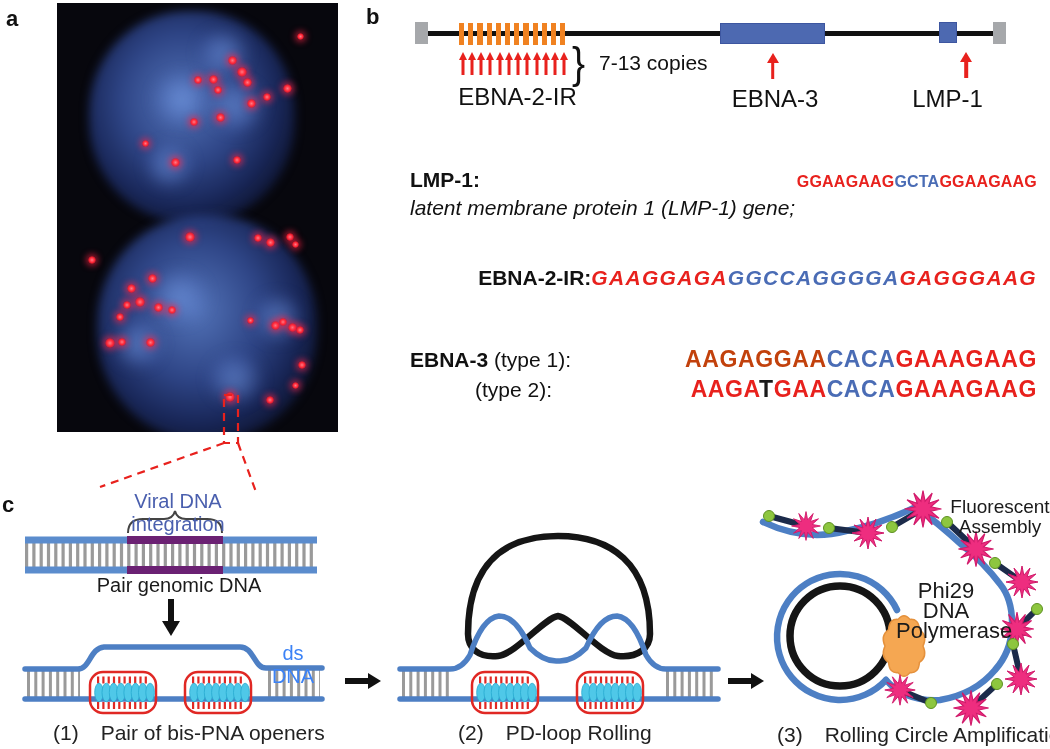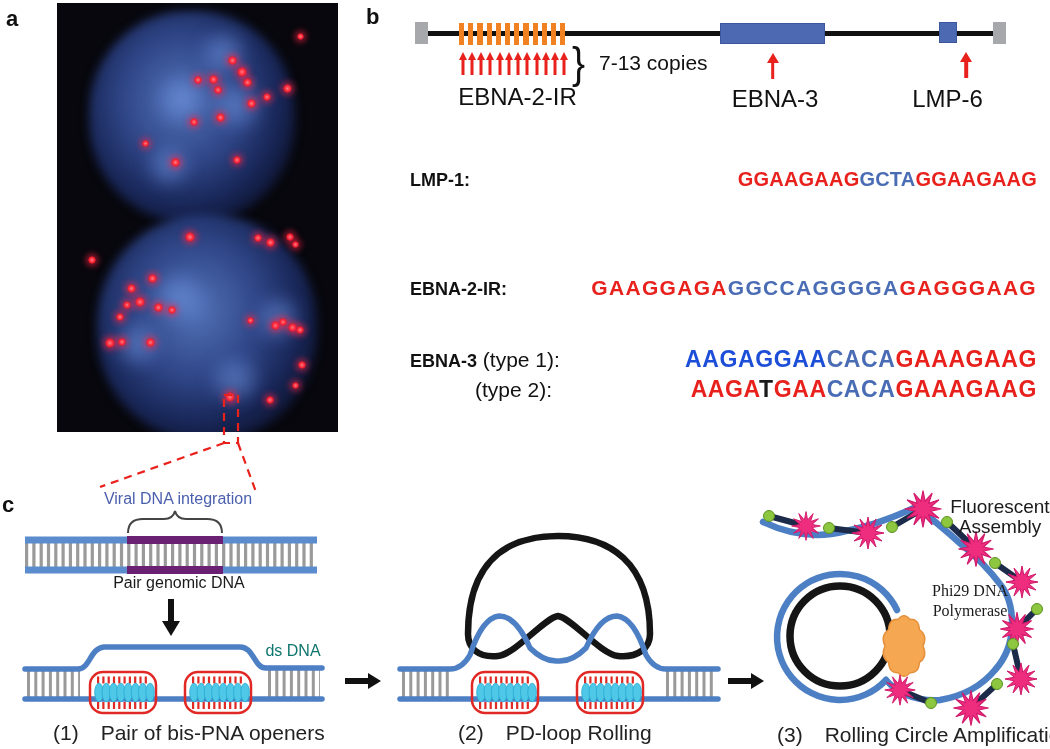--- a/index.html
+++ b/index.html
@@ -29,30 +29,30 @@
       border-left:4.5px solid transparent;border-right:4.5px solid transparent;border-bottom:8px solid #e8211d;}
   .up-arrow::after{content:"";position:absolute;left:50%;transform:translateX(-50%);top:7px;width:3px;height:16px;background:#e8211d;}
   .up-arrow.lg{width:13px;height:27px;}
   .up-arrow.lg::before{border-left:6px solid transparent;border-right:6px solid transparent;border-bottom:10px solid #e8211d;}
   .up-arrow.lg::after{top:9px;width:3.6px;height:17px;}
   .brace-char{font-size:46px;font-weight:400;color:#111;transform:scaleX(.85) scaleY(.95);transform-origin:left center;line-height:1;}
   .copies-label{font-size:21px;color:#111;}
 
   
   .seq-row{position:absolute;left:410px;width:627px;display:flex;justify-content:space-between;align-items:baseline;white-space:pre;}
-  .seq-label{font-size:18px;font-weight:700;color:#111;}
+  .seq-label{font-size:21px;font-weight:700;color:#111;}
   .seq-label-normal{font-size:21px;font-weight:400;color:#111;}
   .seq{font-weight:700;}
-  .seq-lmp{font-size:20px;letter-spacing:.2px;}
-  .seq-e2{font-size:21px;letter-spacing:1.3px;}
+  .seq-lmp{font-size:16px;letter-spacing:.2px;}
+  .seq-e2{font-size:21px;letter-spacing:1.3px;font-style:italic;}
   .seq-e3{font-size:23px;letter-spacing:.6px;}
   .seq-desc{position:absolute;left:410px;font-size:21px;font-style:italic;color:#111;white-space:pre;}
 
   
-  .c-label{font-size:16px;color:#1a1a1a;text-align:center;}
+  .c-label{font-size:20px;color:#1a1a1a;text-align:center;}
   .cap{position:absolute;display:flex;gap:22px;font-size:21px;color:#222;white-space:nowrap;}
   .overlay{position:absolute;left:0;top:0;pointer-events:none;}
 </style>
 </head>
 <body>
 
 <div class="canvas">
 
   
   <div class="abs panel-letter" style="left:6px;top:6px;">a</div>
@@ -138,36 +138,37 @@
       <span class="up-arrow"></span>
     </div>
   <span class="abs up-arrow lg" style="left:766px;top:53px;"></span>
   <span class="abs up-arrow lg" style="left:942px;top:52px;"></span>
 
   <div class="abs brace-char" style="left:572px;top:40px;">}</div>
   <div class="abs copies-label" style="left:599px;top:51px;">7-13 copies</div>
 
   <div class="abs map-label" style="left:430px;top:83px;width:175px;">EBNA-2-IR</div>
   <div class="abs map-label" style="left:700px;top:85px;width:150px;">EBNA-3</div>
-  <div class="abs map-label" style="left:880px;top:85px;width:135px;">LMP-6</div>
+  <div class="abs map-label" style="left:880px;top:85px;width:135px;">LMP-1</div>
 
   
   <div class="seq-row" style="top:168px;">
     <span class="seq-label">LMP-1:</span>
     <span class="seq seq-lmp"><span style="color: rgb(232, 33, 29);">GGAAGAAG</span><span style="color: rgb(74, 108, 181);">GCTA</span><span style="color: rgb(232, 33, 29);">GGAAGAAG</span></span>
   </div>
-
-  <div class="seq-row" style="top:276px;">
+  <div class="seq-desc" style="top:196px;">latent membrane protein 1 (LMP-1) gene;</div>
+
+  <div class="seq-row" style="top:266px;justify-content:flex-end;">
     <span class="seq-label">EBNA-2-IR:</span>
     <span class="seq seq-e2"><span style="color: rgb(232, 33, 29);">GAAGGAGA</span><span style="color: rgb(74, 108, 181);">GGCCAGGGGA</span><span style="color: rgb(232, 33, 29);">GAGGGAAG</span></span>
   </div>
 
   <div class="seq-row" style="top:346px;text-align:center;">
     <span><span class="seq-label">EBNA-3</span><span class="seq-label-normal"> (type 1):</span></span>
-    <span class="seq seq-e3"><span style="color: #1d4ed8; margin-top: 20px;">AAGAGGAA</span><span style="color: rgb(74, 108, 181);">CACA</span><span style="color: rgb(232, 33, 29);">GAAAGAAG</span></span>
+    <span class="seq seq-e3"><span style="color: #c2410c; margin-top: 20px;">AAGAGGAA</span><span style="color: rgb(74, 108, 181);">CACA</span><span style="color: rgb(232, 33, 29);">GAAAGAAG</span></span>
   </div>
   <div class="seq-row" style="top:376px;">
     <span class="seq-label-normal" style="margin-left:65px;">(type 2):</span>
     <span class="seq seq-e3"><span style="color: rgb(232, 33, 29);">AAGA</span><span style="color: rgb(26, 26, 26);">T</span><span style="color: rgb(232, 33, 29);">GAA</span><span style="color: rgb(74, 108, 181);">CACA</span><span style="color: rgb(232, 33, 29);">GAAAGAAG</span></span>
   </div>
 
   
   <svg class="overlay" width="1050" height="749" viewBox="0 0 1050 749">
     <defs>
       <polygon id="star12" points="16,0 6.8,1.8 13.9,8 5,5 8,13.9 1.8,6.8 0,16 -1.8,6.8 -8,13.9 -5,5 -13.9,8 -6.8,1.8 -16,0 -6.8,-1.8 -13.9,-8 -5,-5 -8,-13.9 -1.8,-6.8 0,-16 1.8,-6.8 8,-13.9 5,-5 13.9,-8 6.8,-1.8"></polygon>
@@ -271,27 +272,27 @@
           <line x1="931" y1="703" x2="900" y2="690" stroke="#1c2b4a" stroke-width="6" stroke-linecap="round"></line>
           <use href="#star12" transform="translate(900,690) scale(0.95)" fill="#ee2d7f" stroke="#d01a6a" stroke-width="1"></use>
           <circle cx="931" cy="703" r="5.5" fill="#8dc63f" stroke="#5e9122" stroke-width="1"></circle>
         </g>
     </g>
   </svg>
 
   
   <div class="abs c-label" style="left:88px;top:490px;width:180px;color:#4a5fae;">Viral DNA integration</div>
   <div class="abs c-label" style="left:94px;top:574px;width:170px;">Pair genomic DNA</div>
-  <div class="abs c-label" style="left:262px;top:642px;width:62px;color:#0f766e;">ds DNA</div>
+  <div class="abs c-label" style="left:262px;top:642px;width:62px;color:#3b82f6;">ds DNA</div>
 
   <div class="abs c-label" style="left:950px;top:497px;width:100px;font-size:19px;line-height:20px;">
     <div>Fluorescent</div>
     <div>Assembly</div>
   </div>
-  <div class="abs c-label" style="left:920px;top:581px;width:100px;font-size:16px;line-height:20px;font-family:Liberation Serif, serif;">
+  <div class="abs c-label" style="left:896px;top:581px;width:100px;font-size:22px;line-height:20px;">
     <div>Phi29 DNA</div>
     <div>Polymerase</div>
   </div>
 
   <div class="cap" style="left:53px;top:721px;">
     <span>(1)</span>
       <span>Pair of bis-PNA openers</span>
   </div>
   <div class="cap" style="left:458px;top:721px;">
     <span>(2)</span>

